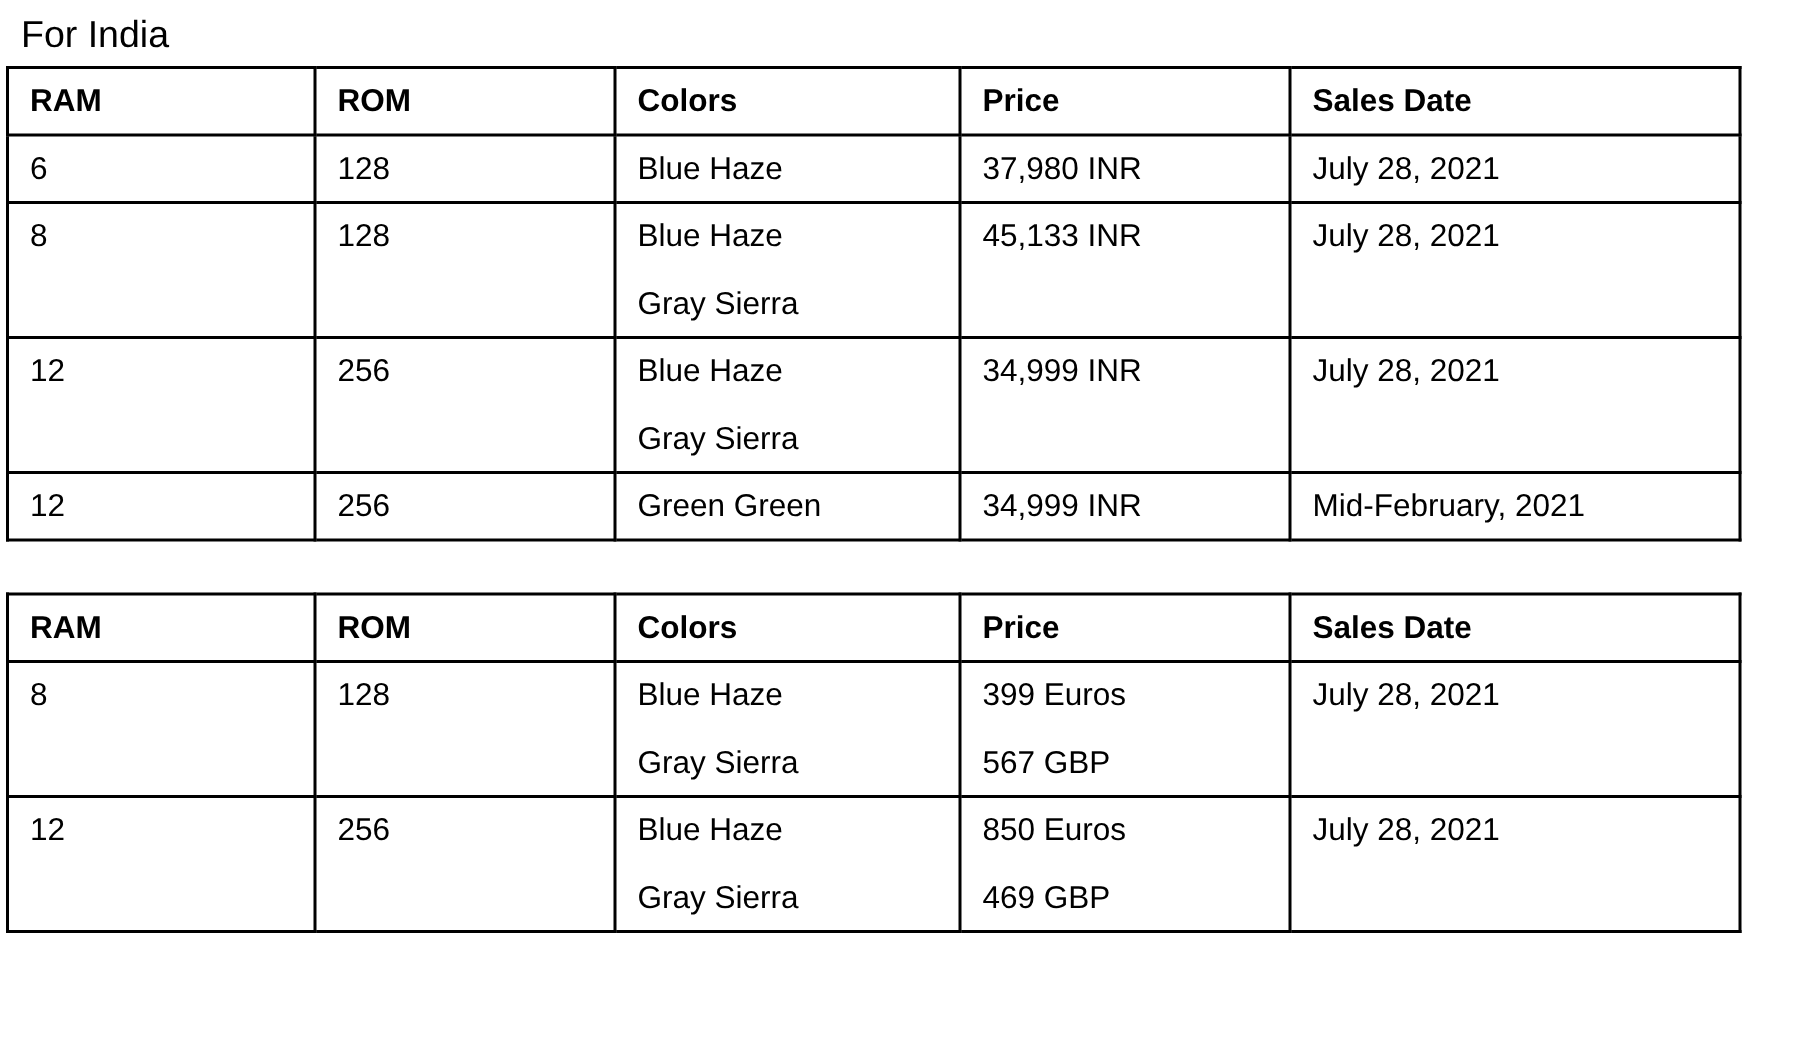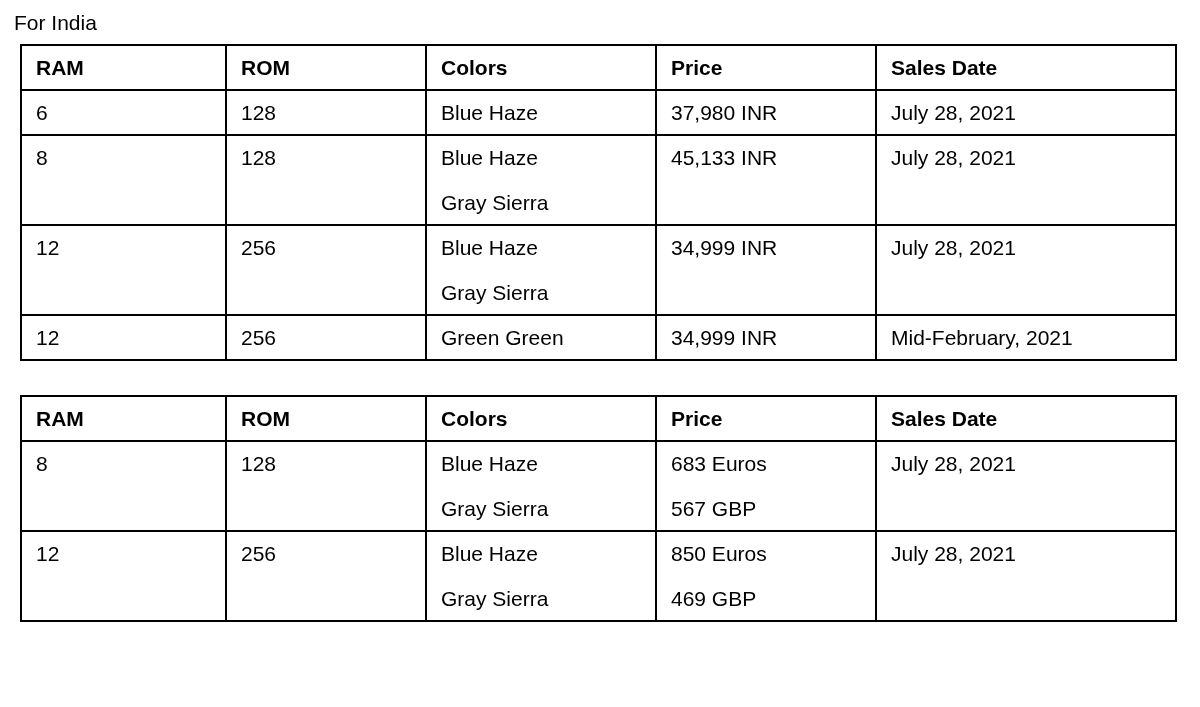--- a/index.html
+++ b/index.html
@@ -15,29 +15,29 @@
     overflow: hidden;
   }
   .page {
     position: relative;
     width: 1200px;
     height: 707px;
     box-sizing: border-box;
     padding: 10px 0 0 0;
   }
   .section-title {
-    font-size: 21px;
+    font-size: 25px;
     line-height: 26px;
     padding: 0 0 8px 14px;
     color: #000;
   }
   table.spec {
     border-collapse: collapse;
     table-layout: fixed;
-    margin-left: 20px;
+    margin-left: 4px;
     width: 1155px;
     background: #fff;
   }
   table.spec td, table.spec th {
     border: 2px solid #000000;
     padding: 8px 12px 8px 14px;
     font-size: 21px;
     line-height: 27px;
     vertical-align: top;
     text-align: left;
@@ -158,21 +158,21 @@
     </thead>
     <tbody>
       <tr>
         <td>8</td>
         <td>128</td>
         <td class="cell-lines">
           <span>Blue Haze</span>
           <span>Gray Sierra</span>
         </td>
         <td class="cell-lines">
-          <span>683 Euros</span>
+          <span>399 Euros</span>
           <span>567 GBP</span>
         </td>
         <td>July 28, 2021</td>
       </tr>
       <tr>
         <td>12</td>
         <td>256</td>
         <td class="cell-lines">
           <span>Blue Haze</span>
           <span>Gray Sierra</span>

